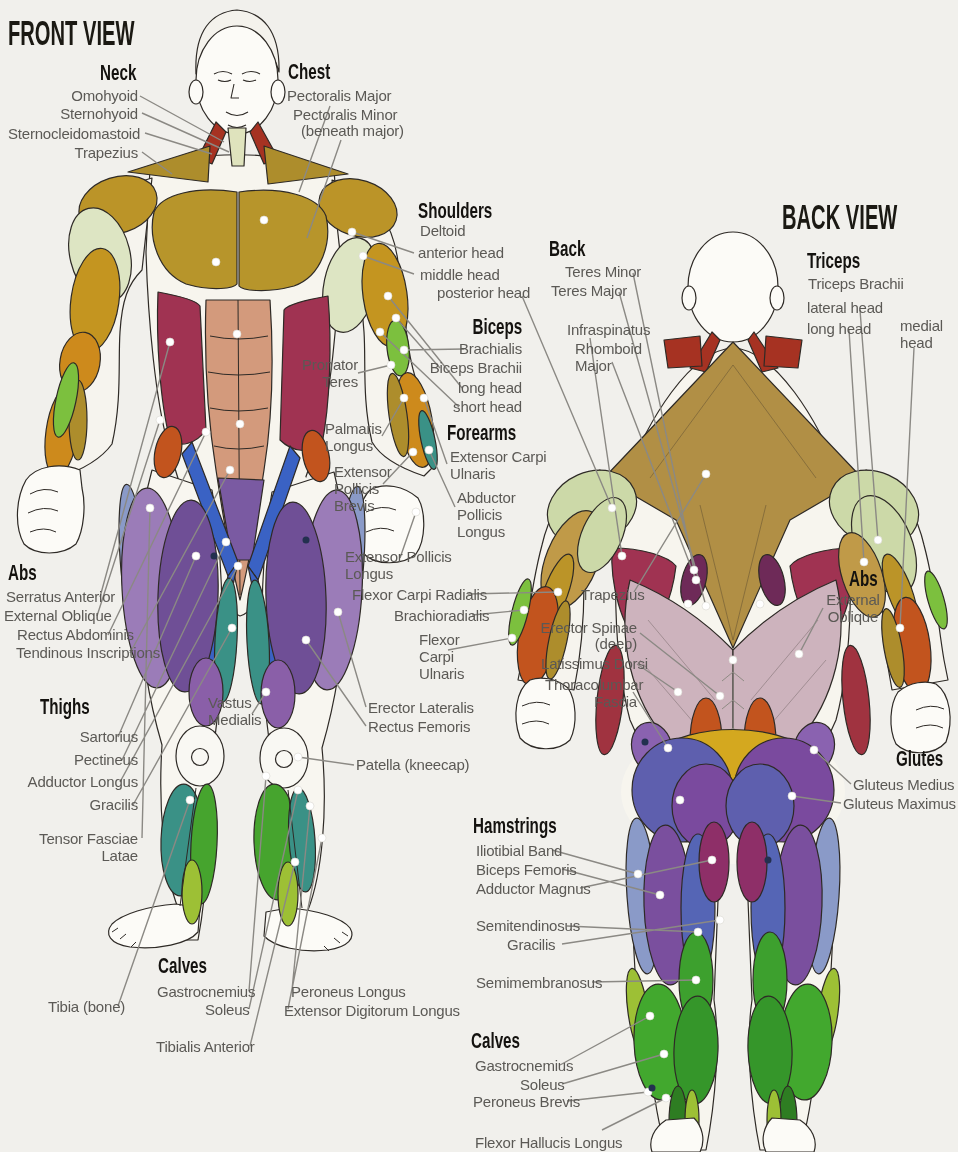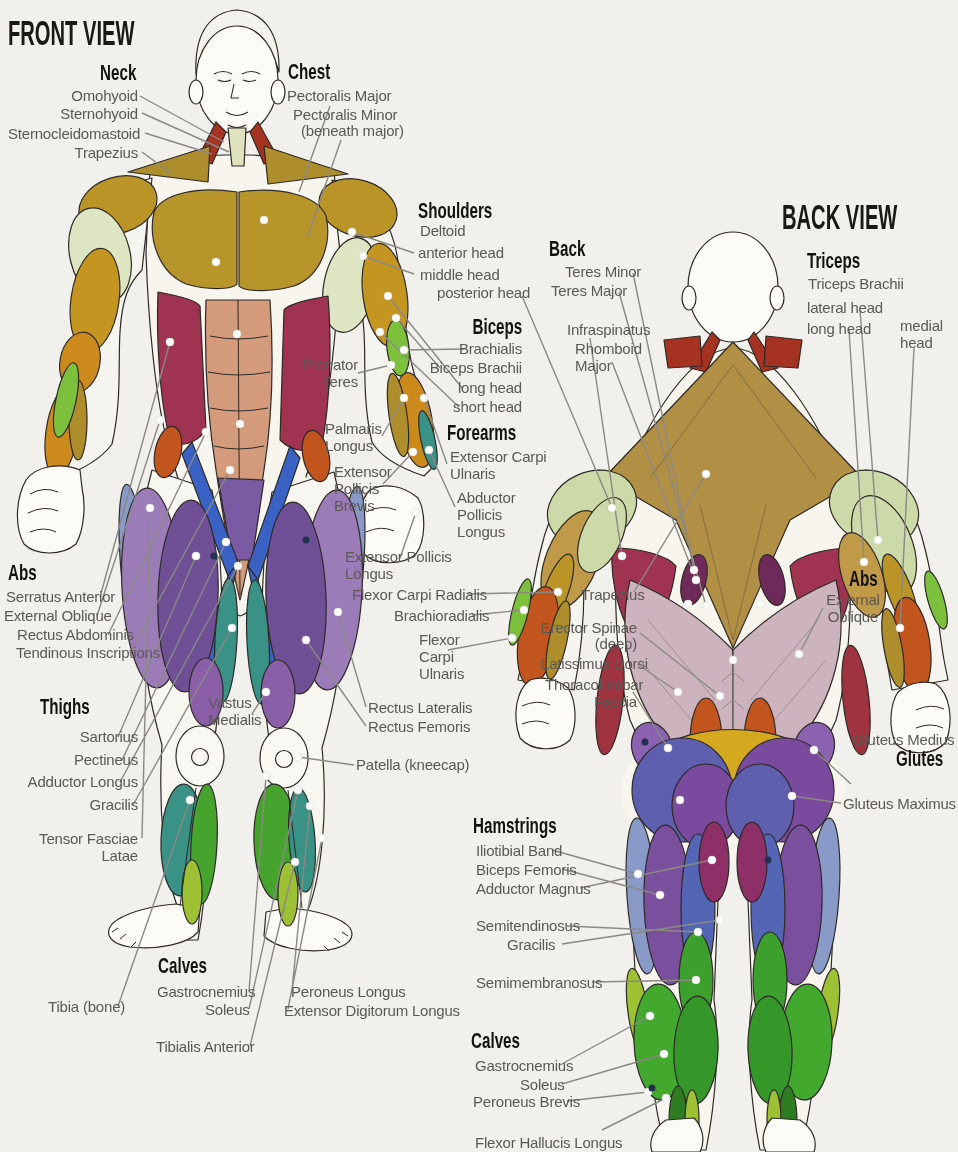--- a/index.html
+++ b/index.html
@@ -348,21 +348,21 @@
 <div class="lb" style="left:16px;top:644px;">Tendinous Inscriptions</div>
 
 <div class="hd" style="left:40px;top:694px;"><span class="c">Thighs</span></div>
 <div class="lb ra" style="left:8px;top:728px;width:130px;">Sartorius</div>
 <div class="lb ra" style="left:8px;top:751px;width:130px;">Pectineus</div>
 <div class="lb ra" style="left:8px;top:773px;width:130px;">Adductor Longus</div>
 <div class="lb ra" style="left:8px;top:796px;width:130px;">Gracilis</div>
 <div class="lb ra" style="left:8px;top:830px;width:130px;">Tensor Fasciae Latae</div>
 
 <div class="lb" style="left:208px;top:694px;width:62px;">Vastus Medialis</div>
-<div class="lb" style="left:368px;top:699px;">Rectus Lateralis</div>
+<div class="lb" style="left:368px;top:699px;">Erector Lateralis</div>
 <div class="lb" style="left:368px;top:718px;">Rectus Femoris</div>
 <div class="lb" style="left:356px;top:756px;">Patella (kneecap)</div>
 
 <div class="hd" style="left:158px;top:953px;"><span class="c">Calves</span></div>
 <div class="lb" style="left:157px;top:983px;">Gastrocnemius</div>
 <div class="lb" style="left:205px;top:1001px;">Soleus</div>
 <div class="lb" style="left:48px;top:998px;">Tibia (bone)</div>
 <div class="lb" style="left:291px;top:983px;">Peroneus Longus</div>
 <div class="lb" style="left:284px;top:1002px;">Extensor Digitorum Longus</div>
 <div class="lb" style="left:156px;top:1038px;">Tibialis Anterior</div>
@@ -382,21 +382,21 @@
 <div class="lb" style="left:581px;top:586px;">Trapezius</div>
 <div class="lb ra" style="left:527px;top:619px;width:110px;">Erector Spinae</div>
 <div class="lb ra" style="left:527px;top:635px;width:110px;">(deep)</div>
 <div class="lb" style="left:541px;top:655px;">Latissimus Dorsi</div>
 <div class="lb ra" style="left:545px;top:676px;width:92px;">Thoracolumbar Fascia</div>
 
 <div class="hd" style="left:849px;top:566px;"><span class="c">Abs</span></div>
 <div class="lb" style="left:822px;top:591px;width:62px;text-align:center;">External Oblique</div>
 
 <div class="hd" style="left:896px;top:746px;"><span class="c">Glutes</span></div>
-<div class="lb" style="left:853px;top:731px;">Gluteus Medius</div>
+<div class="lb" style="left:853px;top:776px;">Gluteus Medius</div>
 <div class="lb" style="left:843px;top:795px;">Gluteus Maximus</div>
 
 <div class="hd" style="left:473px;top:813px;"><span class="c">Hamstrings</span></div>
 <div class="lb" style="left:476px;top:842px;">Iliotibial Band</div>
 <div class="lb" style="left:476px;top:861px;">Biceps Femoris</div>
 <div class="lb" style="left:476px;top:880px;">Adductor Magnus</div>
 <div class="lb" style="left:476px;top:917px;">Semitendinosus</div>
 <div class="lb" style="left:507px;top:936px;">Gracilis</div>
 <div class="lb" style="left:476px;top:974px;">Semimembranosus</div>
 

